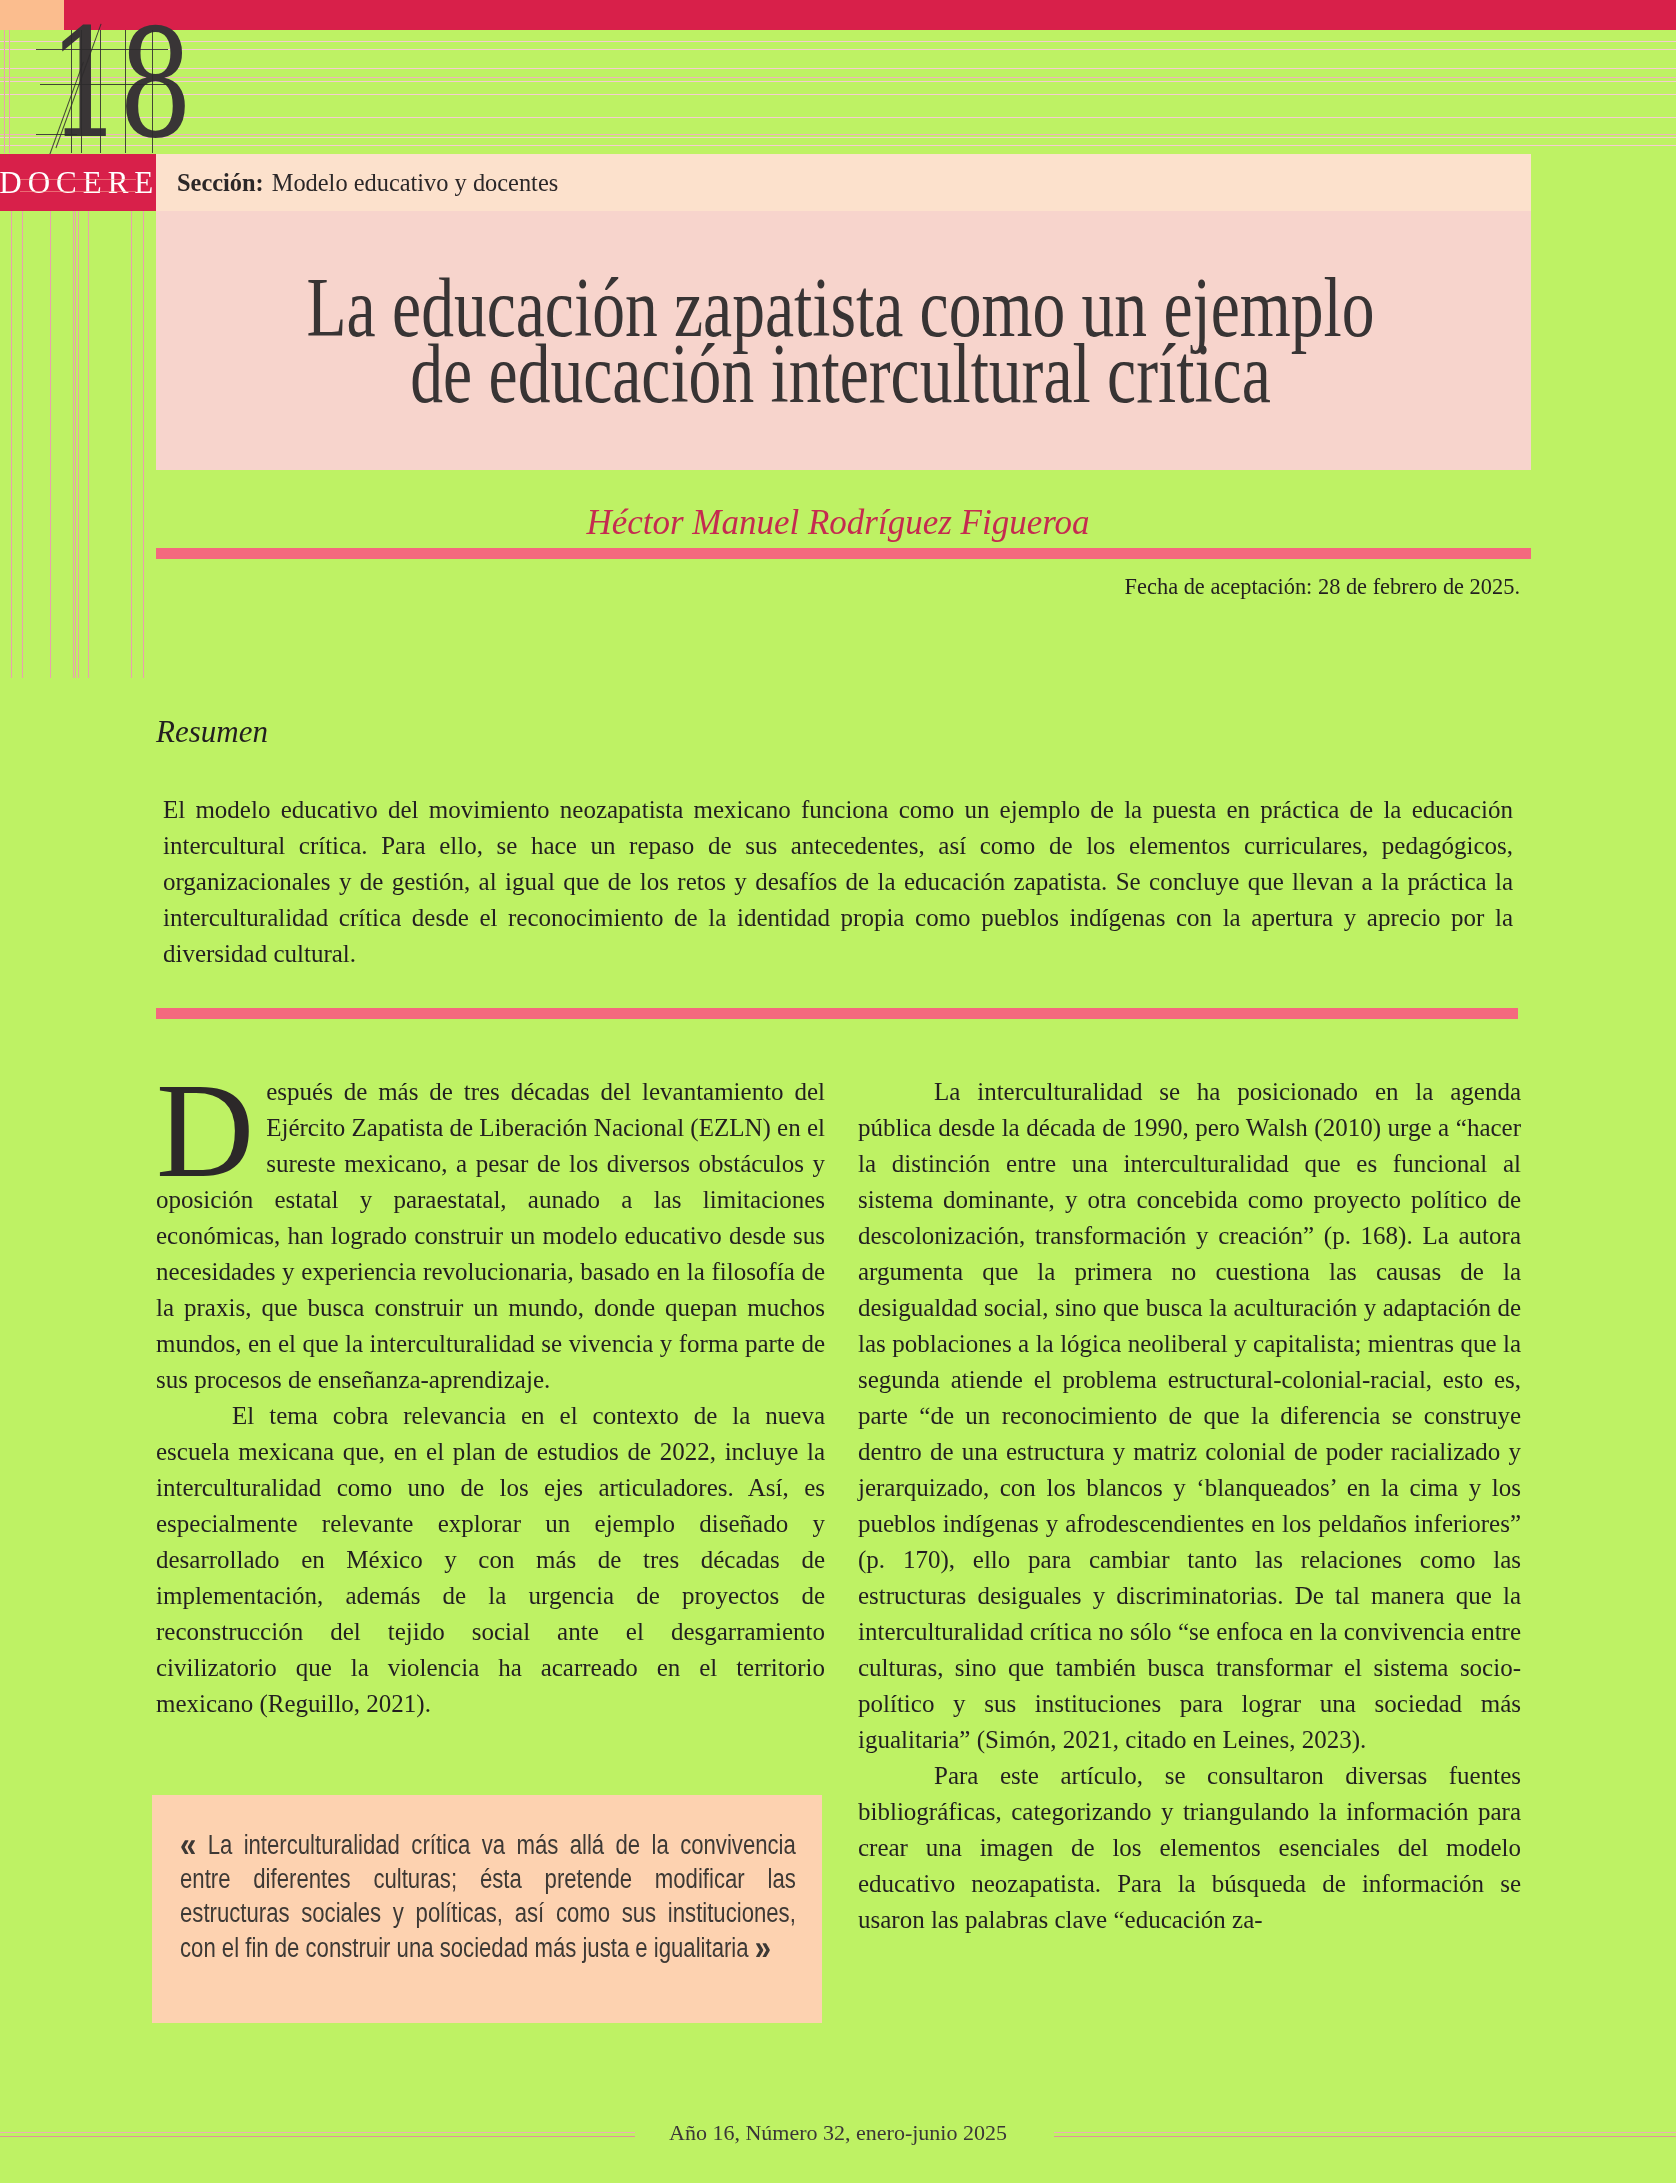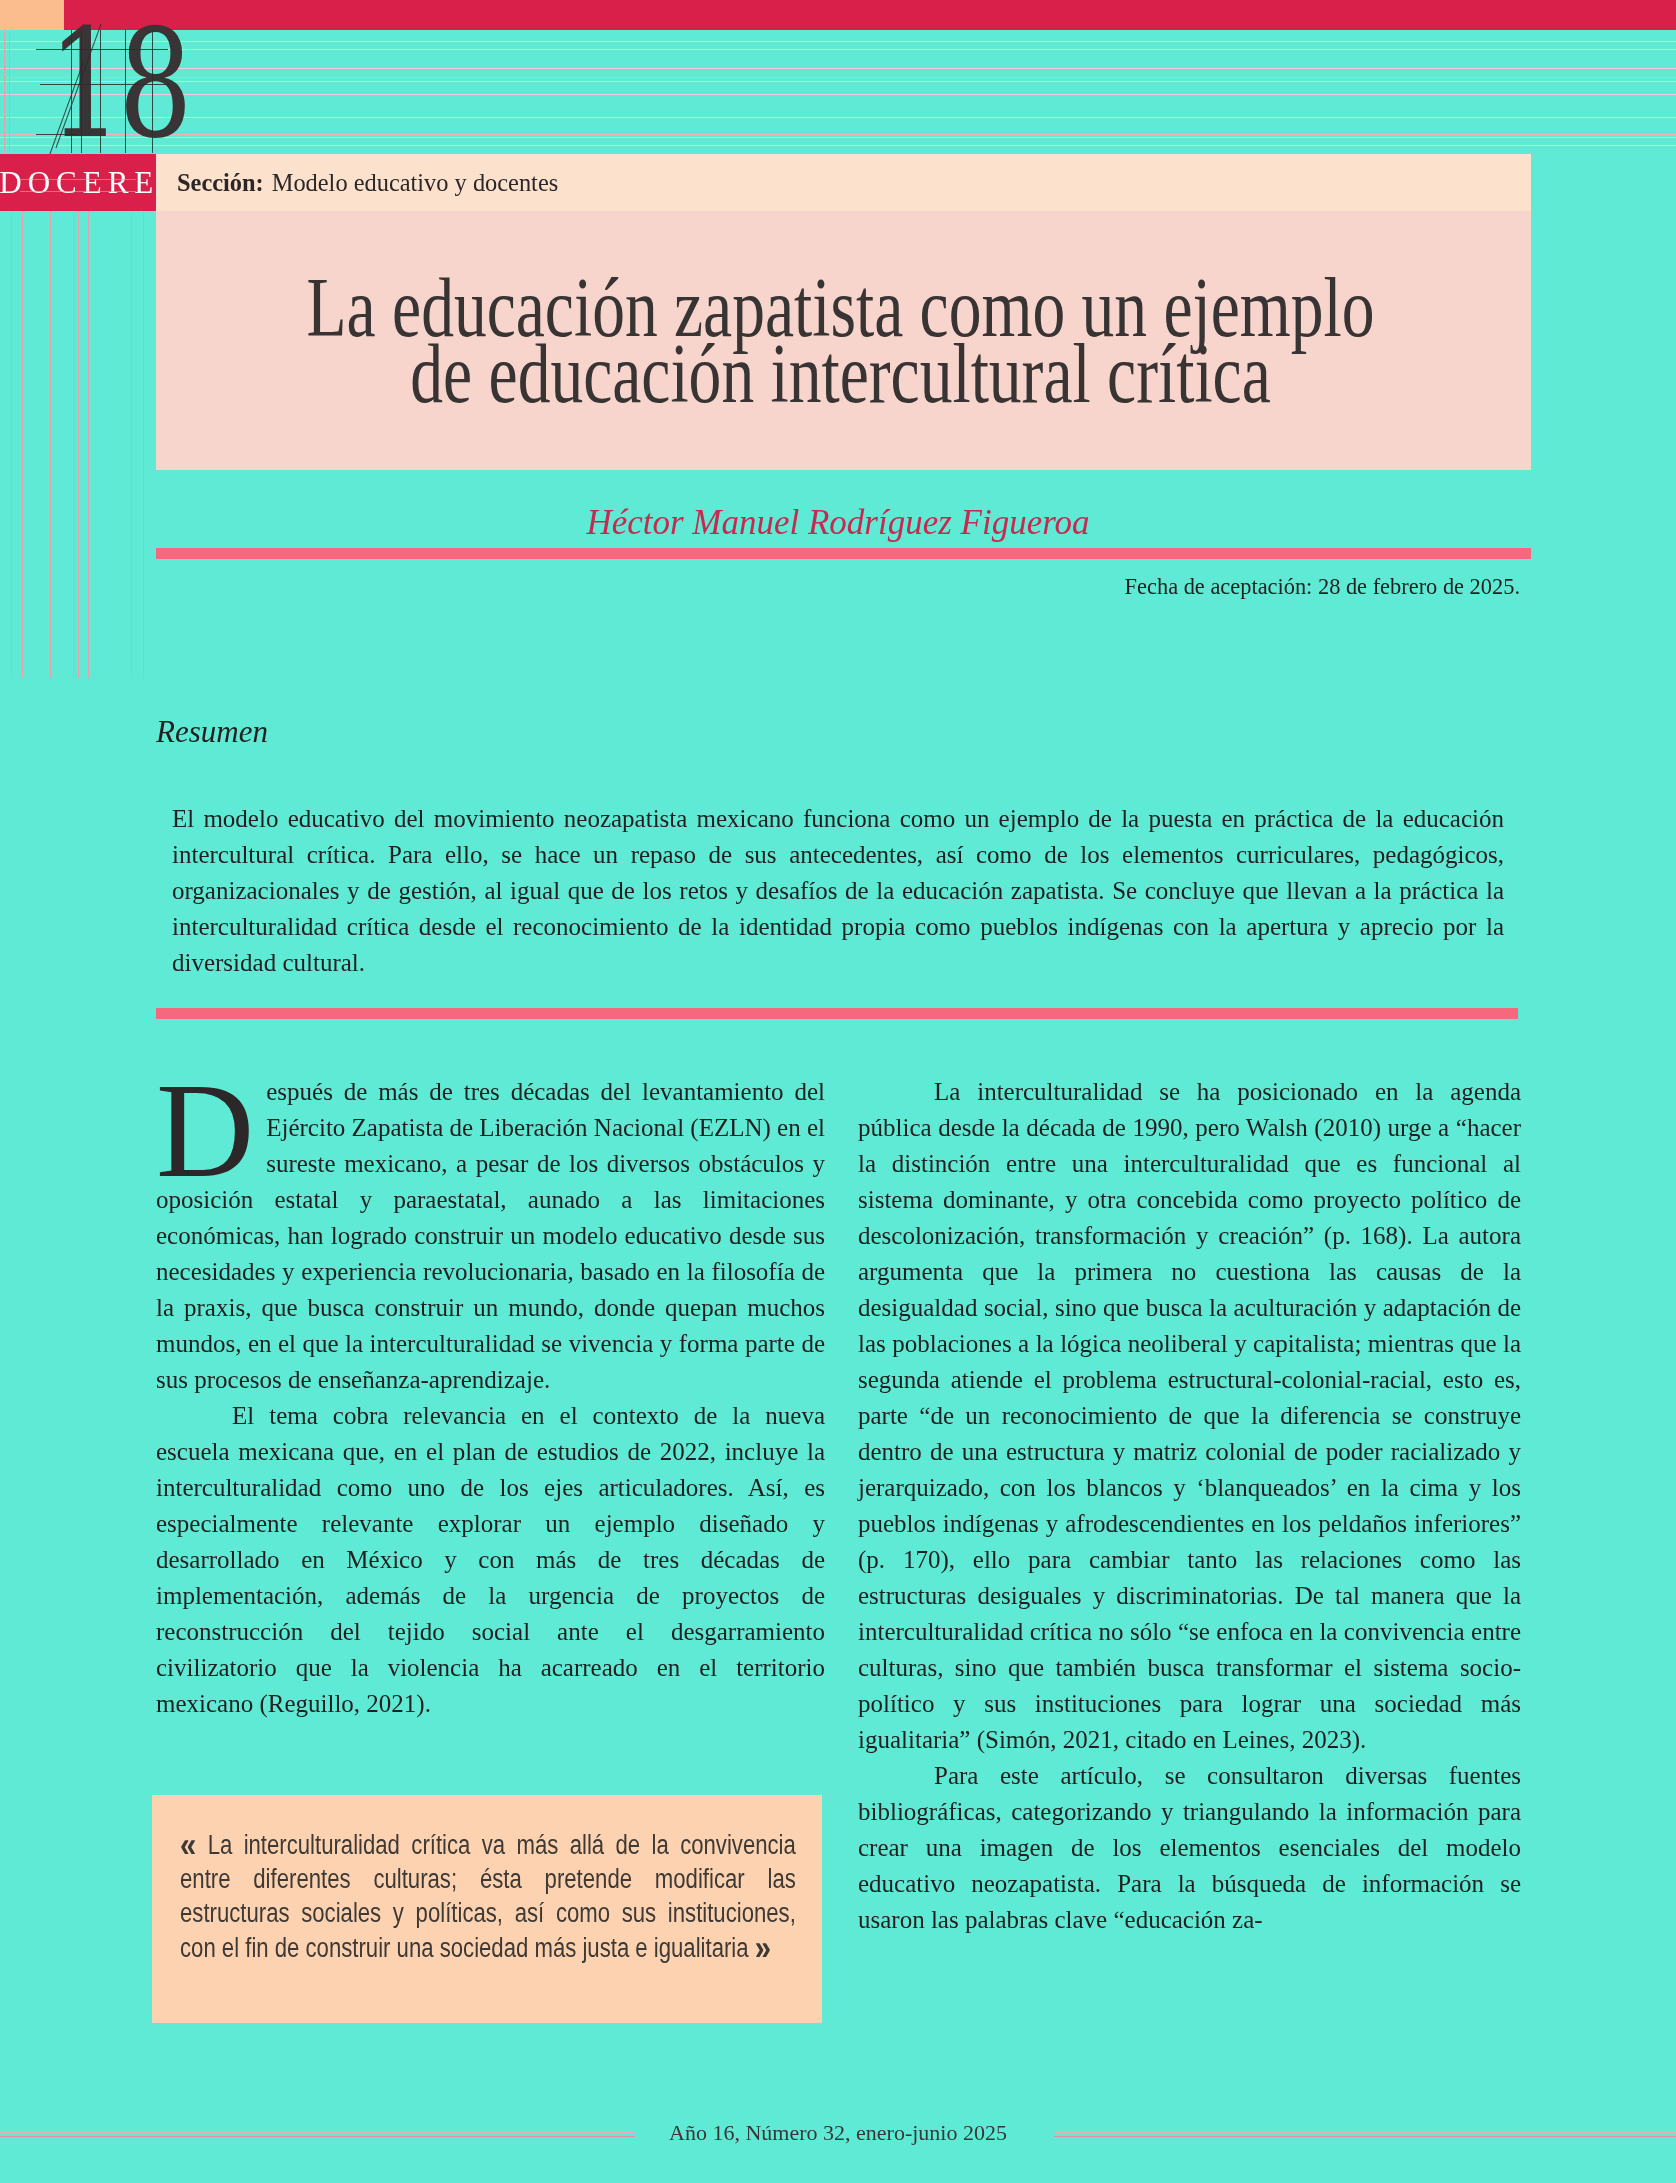--- a/index.html
+++ b/index.html
@@ -1,17 +1,17 @@
 <!DOCTYPE html>
 <html style="--accent-red: #d8204a; --rule-rose: #f4697e; --corner-peach: #fbbd8e; --section-bar-bg: #fce1cc; --title-block-bg: #f7d4cc; --quote-bg: #fdd2b0; --author-red: #c52b50; --guide-pink: #efb3bc;font-size:10.6px"><head>
 <meta charset="utf-8">
 <style>
   html,body { margin:0; padding:0; background:#ffffff; }
   .page {
-    position:relative; width:1676px; height:2183px; background:#5eead4;
+    position:relative; width:1676px; height:2183px; background:#bef264;
     overflow:hidden; font-family:"Liberation Serif", serif; color:#231f20;
   }
   
   .corner-block { position:absolute; left:0; top:0; width:64px; height:30px;
     background:var(--corner-peach,#fbbd8e); }
   .top-bar { position:absolute; left:64px; top:0; width:1612px; height:30px;
     background:var(--accent-red,#d8204a); }
   .ruled-line { position:absolute; left:0; width:1676px; height:1.3px;
     background:var(--guide-pink,#efb3bc); }
   .ruled-line.thin { height:0.7px; background:#f5ccd2; }
@@ -54,21 +54,21 @@
   }
   .rule { background:var(--rule-rose,#f4697e); position:absolute; }
   .rule-author { left:156px; top:548px; width:1375px; height:10.6px; }
   .dates { position:absolute; right:156px; top:568px; text-align:right;
     font-size:22.4px; line-height:38px; }
   
   .abstract-heading { position:absolute; left:156px; top:714px;
     font-style:italic; font-size:31px; }
   .abstract-body { position:absolute; left:156px; top:785px; width:1364px;
     text-align:justify; font-size:25px; line-height:36px; }
-  .abstract-body p { margin:16px; }
+  .abstract-body p { margin:7px; }
   .keywords-line { text-indent:76px; }
   .italic { font-style:italic; }
   .smallcaps { font-size:.8em; letter-spacing:0.7px; }
   .rule-divider { left:156px; top:1008px; width:1362px; height:11.2px; }
   
   .col { position:absolute; top:1074px; text-align:justify;
     font-size:25px; line-height:36px; }
   .col p { margin:0; }
   .col-left  { left:156px;  width:669px; }
   .col-right { left:858px; width:663px; }

